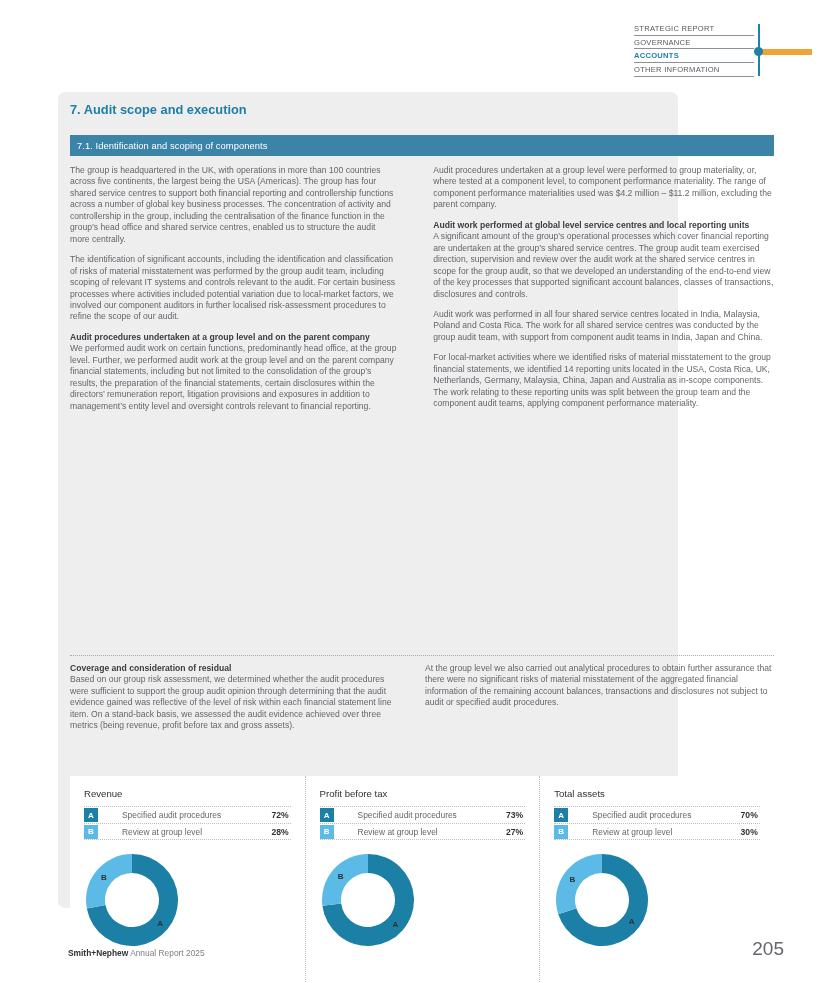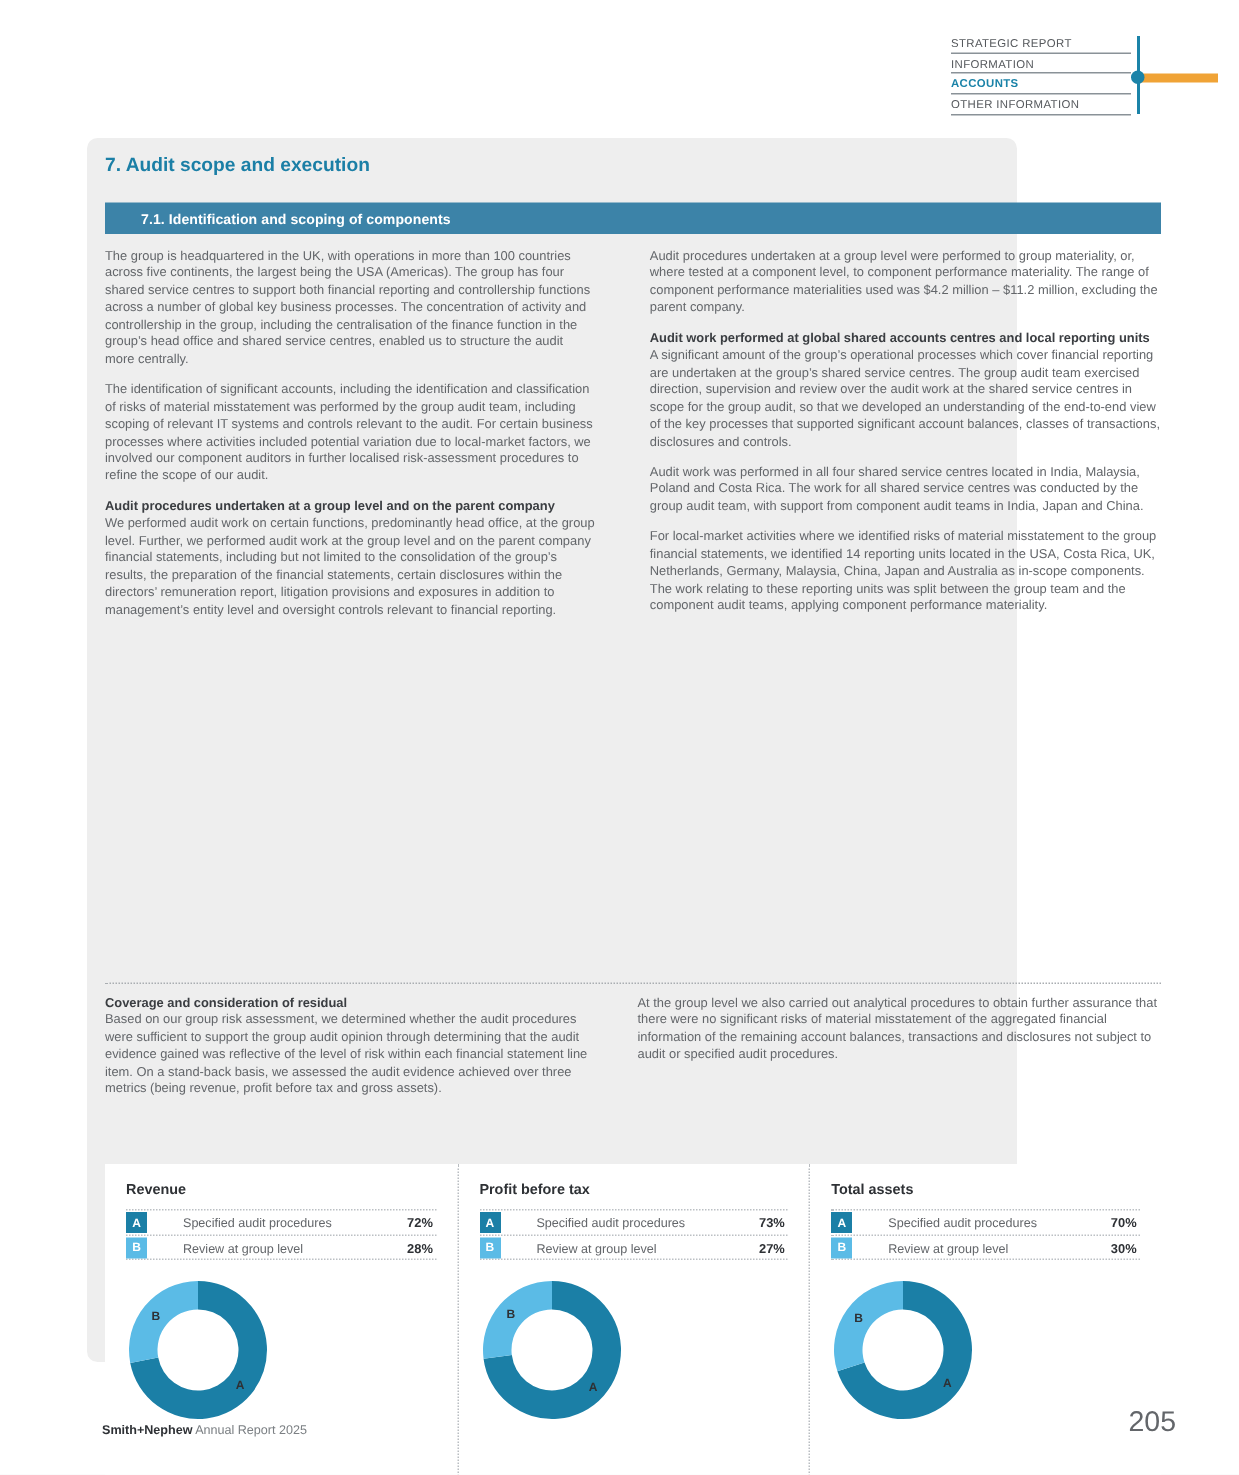--- a/index.html
+++ b/index.html
@@ -81,22 +81,22 @@
     position: absolute;
     left: 12px; top: 43px;
     width: 704px; height: 21px;
     background: #3c83a8;
     display: flex;
     align-items: center;
   }
   .subsection-bar span {
     color: #ffffff;
     font-size: 9.4px;
-    font-weight: bold;
-    padding-left: 24px;
+    font-weight: normal;
+    padding-left: 7px;
     letter-spacing: 0.05px;
   }
 
   
   .cols {
     position: absolute;
     left: 12px; top: 73px;
     width: 710px;
     display: flex;
     gap: 16px;
@@ -143,21 +143,21 @@
   }
   .chart-col {
     width: 234.6px;
     padding: 12px 14px 0 14px;
     position: relative;
   }
   .chart-col + .chart-col { border-left: 1.2px dotted #b9bdc1; }
 
   .chart-title {
     font-size: 9.6px;
-    font-weight: bold;
+    font-weight: normal;
     color: #2e3135;
     margin-bottom: 7px;
   }
   .legend-row {
     display: flex;
     align-items: center;
     height: 17px;
     border-top: 1px dotted #bcc0c4;
   }
   .legend-row.last { border-bottom: 1px dotted #bcc0c4; }
@@ -206,21 +206,21 @@
     font-size: 19px;
     color: #63666a;
   }
 </style>
 </head>
 <body>
 
 <div class="topnav">
   <div class="topnav-labels">
     <div class="nav-row first"><span>STRATEGIC REPORT</span></div>
-    <div class="nav-row"><span>INFORMATION</span></div>
+    <div class="nav-row"><span>GOVERNANCE</span></div>
     <div class="nav-row active"><span>ACCOUNTS</span></div>
     <div class="nav-row"><span>OTHER INFORMATION</span></div>
   </div>
   <div class="topnav-marker">
     <div class="marker-line"></div>
     <div class="marker-bar"></div>
     <div class="marker-dot"></div>
   </div>
 </div>
 
@@ -234,21 +234,21 @@
 
   <div class="cols">
     <div class="col">
       <p class="body">The group is headquartered in the UK, with operations in more than 100 countries across five continents, the largest being the USA (Americas). The group has four shared service centres to support both financial reporting and controllership functions across a number of global key business processes. The concentration of activity and controllership in the group, including the centralisation of the finance function in the group’s head office and shared service centres, enabled us to structure the audit more centrally.</p>
       <p class="body">The identification of significant accounts, including the identification and classification of risks of material misstatement was performed by the group audit team, including scoping of relevant IT systems and controls relevant to the audit. For certain business processes where activities included potential variation due to local-market factors, we involved our component auditors in further localised risk-assessment procedures to refine the scope of our audit.</p>
       <h4 class="sub">Audit procedures undertaken at a group level and on the parent company</h4>
       <p class="body">We performed audit work on certain functions, predominantly head office, at the group level. Further, we performed audit work at the group level and on the parent company financial statements, including but not limited to the consolidation of the group’s results, the preparation of the financial statements, certain disclosures within the directors’ remuneration report, litigation provisions and exposures in addition to management’s entity level and oversight controls relevant to financial reporting.</p>
     </div>
     <div class="col right">
       <p class="body">Audit procedures undertaken at a group level were performed to group materiality, or, where tested at a component level, to component performance materiality. The range of component performance materialities used was $4.2 million – $11.2 million, excluding the parent company.</p>
-      <h4 class="sub">Audit work performed at global shared accounts centres and local reporting units</h4>
+      <h4 class="sub">Audit work performed at global level service centres and local reporting units</h4>
       <p class="body">A significant amount of the group’s operational processes which cover financial reporting are undertaken at the group’s shared service centres. The group audit team exercised direction, supervision and review over the audit work at the shared service centres in scope for the group audit, so that we developed an understanding of the end-to-end view of the key processes that supported significant account balances, classes of transactions, disclosures and controls.</p>
       <p class="body">Audit work was performed in all four shared service centres located in India, Malaysia, Poland and Costa Rica. The work for all shared service centres was conducted by the group audit team, with support from component audit teams in India, Japan and China.</p>
       <p class="body">For local-market activities where we identified risks of material misstatement to the group financial statements, we identified 14 reporting units located in the USA, Costa Rica, UK, Netherlands, Germany, Malaysia, China, Japan and Australia as in-scope components. The work relating to these reporting units was split between the group team and the component audit teams, applying component performance materiality.</p>
     </div>
   </div>
 
   <div class="dotted-divider"></div>
 
   <div class="residual">
     <div class="col">

